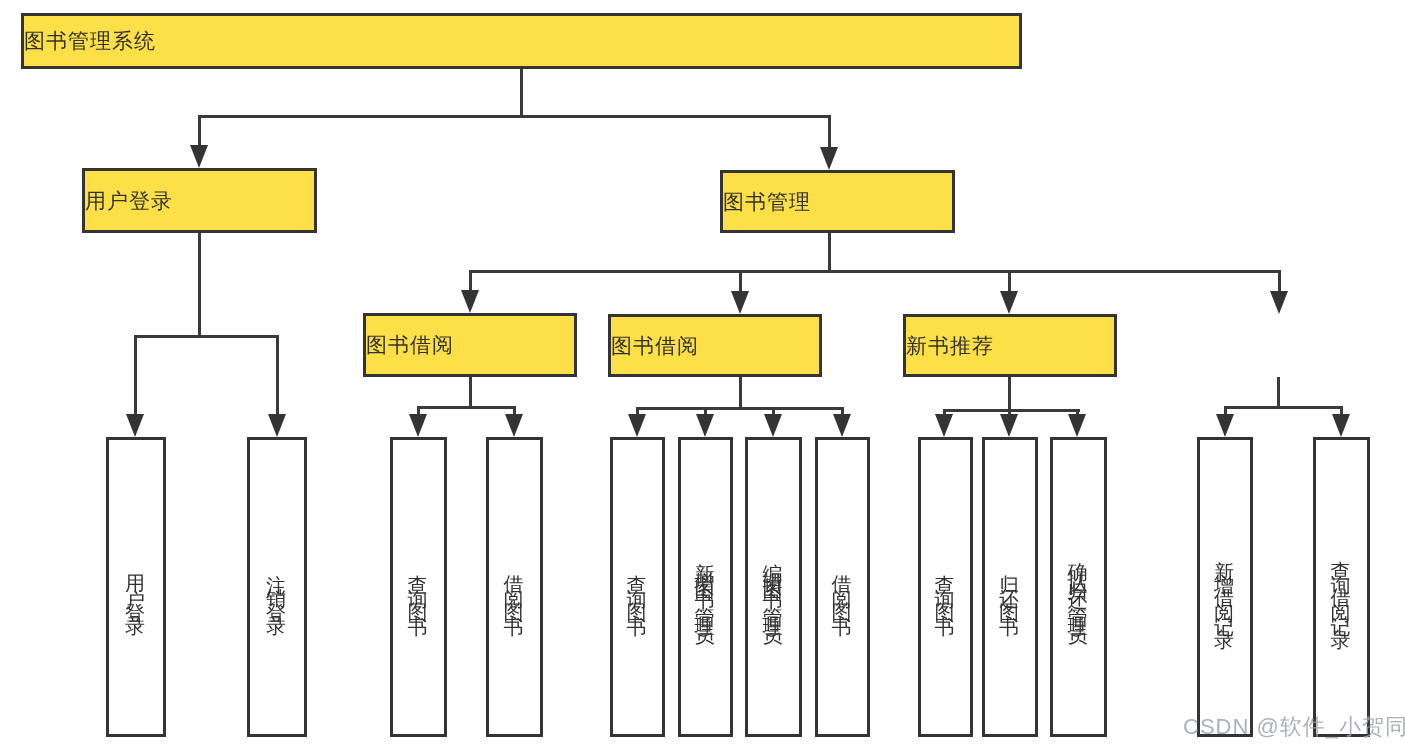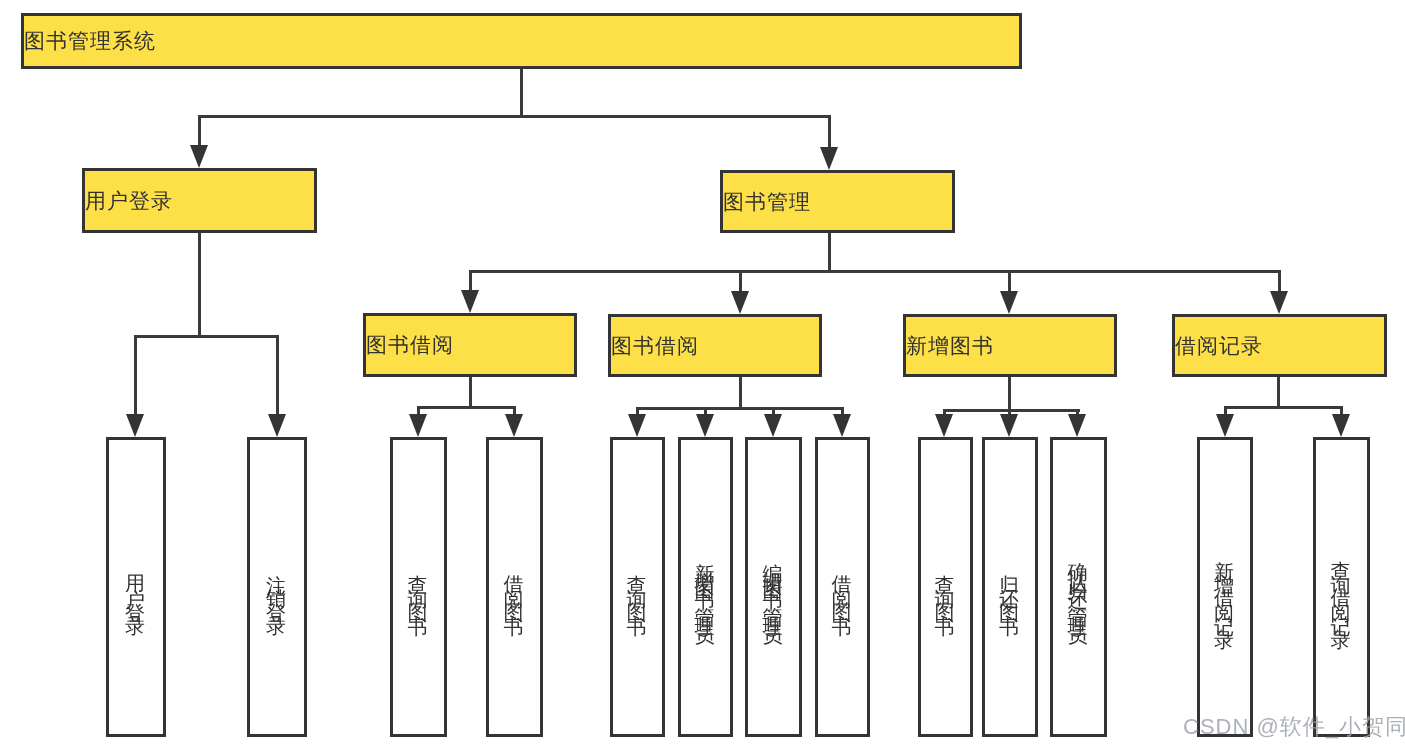--- a/index.html
+++ b/index.html
@@ -89,24 +89,21 @@
   <div class="vline" style="left:1278px;top:270px;height:23px;"></div>
   <div class="arrow" style="left:1270px;top:291px;"></div>
 
   <div class="node" style="left:363px;top:313px;width:214px;height:64px;">
     <span>图书借阅</span>
   </div>
   <div class="node" style="left:608px;top:314px;width:214px;height:63px;">
     <span>图书借阅</span>
   </div>
   <div class="node" style="left:903px;top:314px;width:214px;height:63px;">
-    <span>新增图书</span>
-  </div>
-  <div class="node" style="left:1172px;top:314px;width:215px;height:63px;">
-    <span>借阅记录</span>
+    <span>新书推荐</span>
   </div>
 
   <div class="vline" style="left:198px;top:233px;height:105px;"></div>
   <div class="hline" style="left:134px;top:335px;width:145px;"></div>
   <div class="vline" style="left:134px;top:335px;height:80px;"></div>
   <div class="arrow" style="left:126px;top:414px;"></div>
   <div class="vline" style="left:276px;top:335px;height:80px;"></div>
   <div class="arrow" style="left:268px;top:414px;"></div>
 
   <div class="vline" style="left:469px;top:377px;height:31px;"></div>

